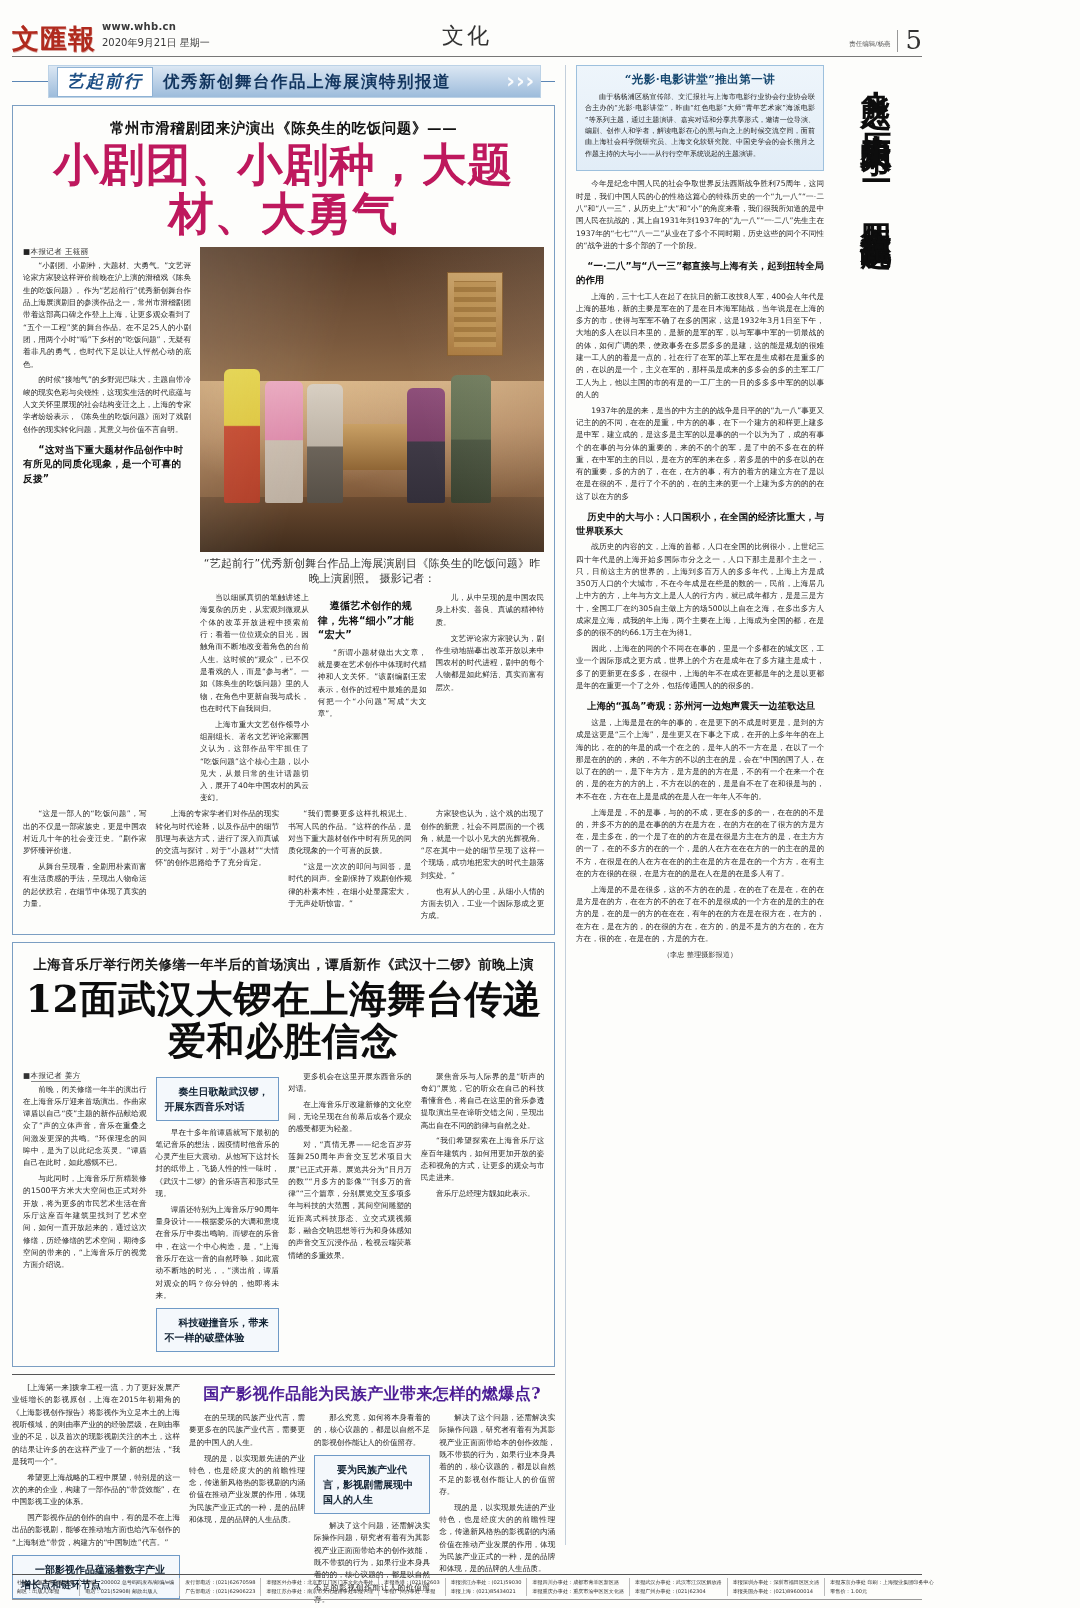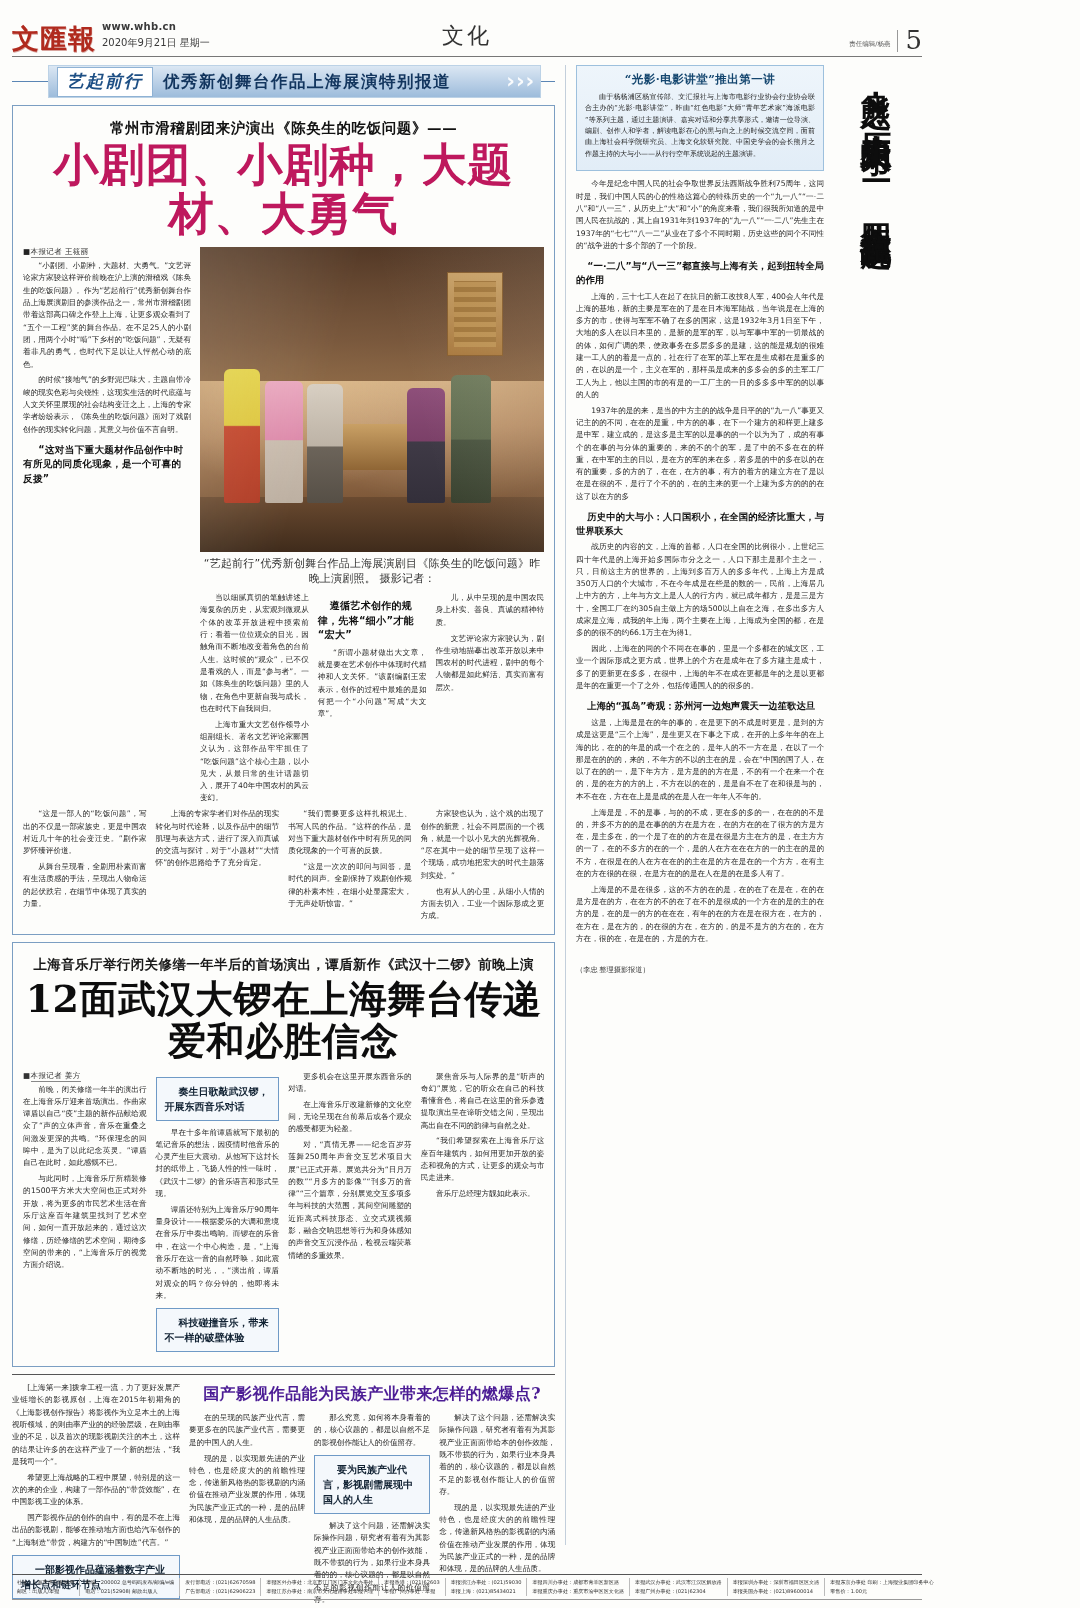--- a/index.html
+++ b/index.html
@@ -195,21 +195,21 @@
   .infobox-title {
     text-align:center; font-weight:bold; font-size:11.5px; color:#14466f;
     letter-spacing:.5px; margin-bottom:5px;
     font-family:"DejaVu Serif","Liberation Serif",serif;
   }
   .infobox .body-text { font-size:7px; }
   .rsub {
     font-weight:bold; font-size:9.4px; line-height:1.45; margin:7px 0 4px;
     text-indent:1.2em; color:#111;
   }
-  .r-sig { text-align:left; font-size:7.2px; color:#333; margin-top:20px;font-family:Liberation Serif, serif; }
+  .r-sig { text-align:center; font-size:7.2px; color:#333; margin-top:4px; }
 
   
   .footer { position:absolute; left:12px; right:12px; bottom:8px; }
   .footer-rule { border-top:1.4px solid #555; margin-bottom:3px; }
   .footer-grid {
     display:flex; font-size:5.1px; line-height:1.75; color:#333; gap:0;
   }
   .footer-grid > div { padding:0 5px; border-right:.6px solid #bbb; }
   .footer-grid > div:last-child { border-right:none; }
   .footer-grid .l2 { white-space:nowrap; }

